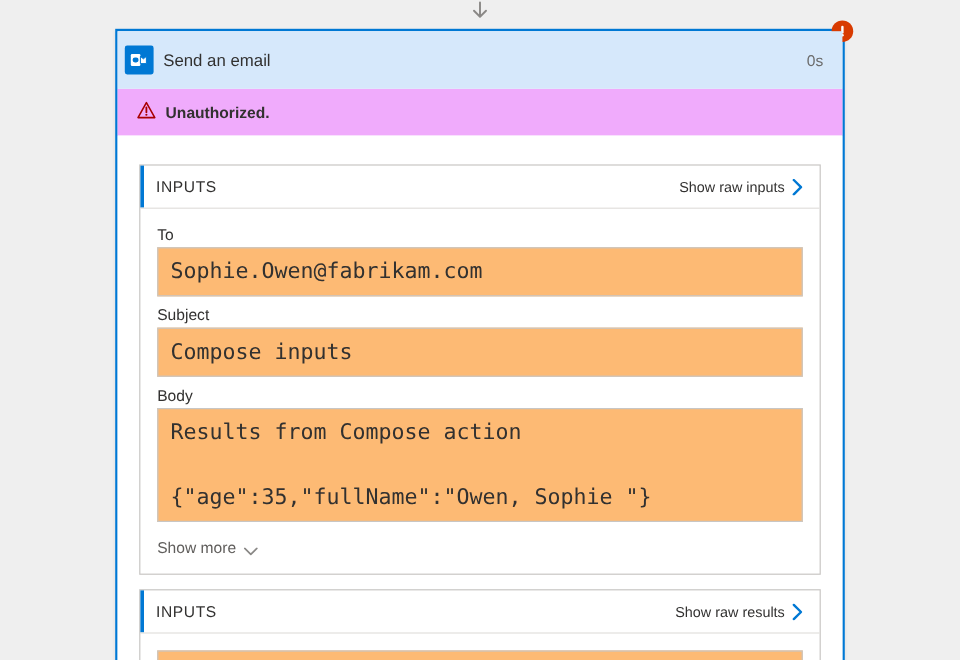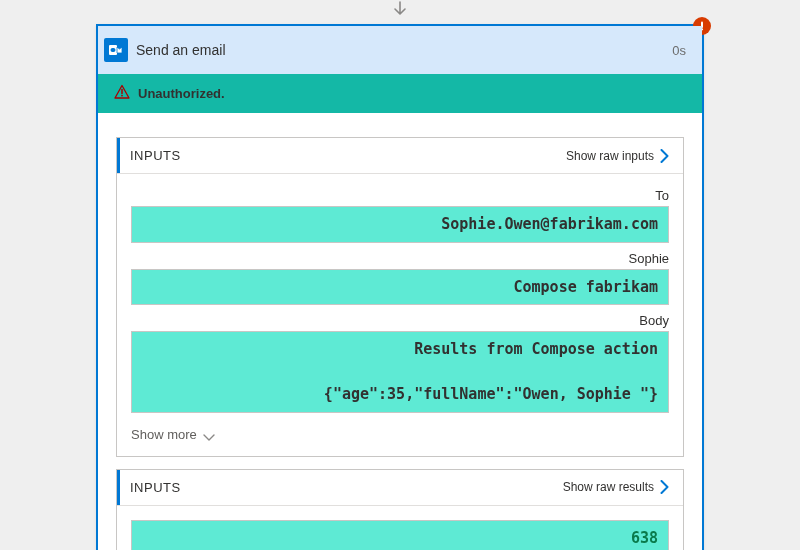--- a/index.html
+++ b/index.html
@@ -67,21 +67,21 @@
       top: -9px;
       width: 18px;
       height: 18px;
       border-radius: 50%;
       background: #d83b01;
       display: flex;
       align-items: center;
       justify-content: center;
     }
     .error-banner {
-      background: #14b8a6;
+      background: #f0abfc;
       padding: 10px 16px;
       display: flex;
       align-items: center;
       gap: 8px;
       font-size: 13px;
     }
     .error-banner .msg { font-weight: 600; color: #323130; }
     .warn-icon { color: #a80000; }
     .body {
       background: #fff;
@@ -111,37 +111,36 @@
       display: flex;
       align-items: center;
       gap: 6px;
       cursor: pointer;
     }
     .section-header .link svg { color: #0078d4; }
     .section-body {
       padding: 6px 14px 14px 14px;
       border-top: 1px solid #e1dfdd;
     }
-    .field { margin-top: 8px; text-align: right; }
+    .field { margin-top: 8px; }
     .field-label {
       font-size: 13px;
       color: #323130;
       margin-bottom: 3px;
       display: block;
     }
     .field-box {
       border: 1px solid #c8c6c4;
       padding: 6px 10px;
       font-family: Consolas, Menlo, monospace;
-      font-size: 15px;
+      font-size: 18px;
       color: #323130;
       white-space: pre-wrap;
-      background: #5eead4;
+      background: #fdba74;
       line-height: 1.5;
-      font-weight: bold;
     }
     .field-box.code-green { color: #0a7a4b; }
     .show-more {
       margin-top: 14px;
       font-size: 13px;
       color: #605e5c;
       display: flex;
       align-items: flex-end;
       gap: 6px;
       cursor: pointer;
@@ -200,22 +199,22 @@
         </span>
       </div>
       <div class="section-body">
 
         <div class="field">
           <span class="field-label">To</span>
           <div class="field-box">Sophie.Owen@fabrikam.com</div>
         </div>
 
         <div class="field">
-          <span class="field-label">Sophie</span>
-          <div class="field-box">Compose fabrikam</div>
+          <span class="field-label">Subject</span>
+          <div class="field-box">Compose inputs</div>
         </div>
 
         <div class="field">
           <span class="field-label">Body</span>
           <div class="field-box">Results from Compose action
 
 {"age":35,"fullName":"Owen, Sophie "}</div>
         </div>
 
         <div class="show-more">

